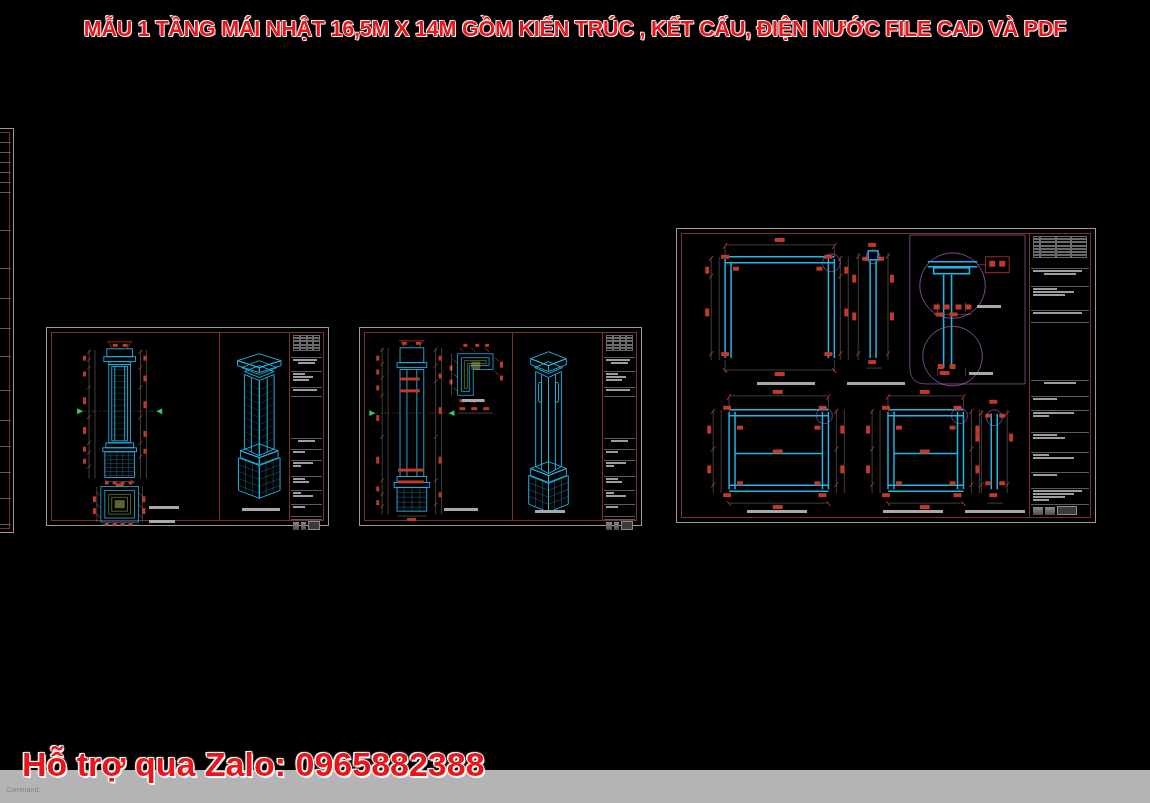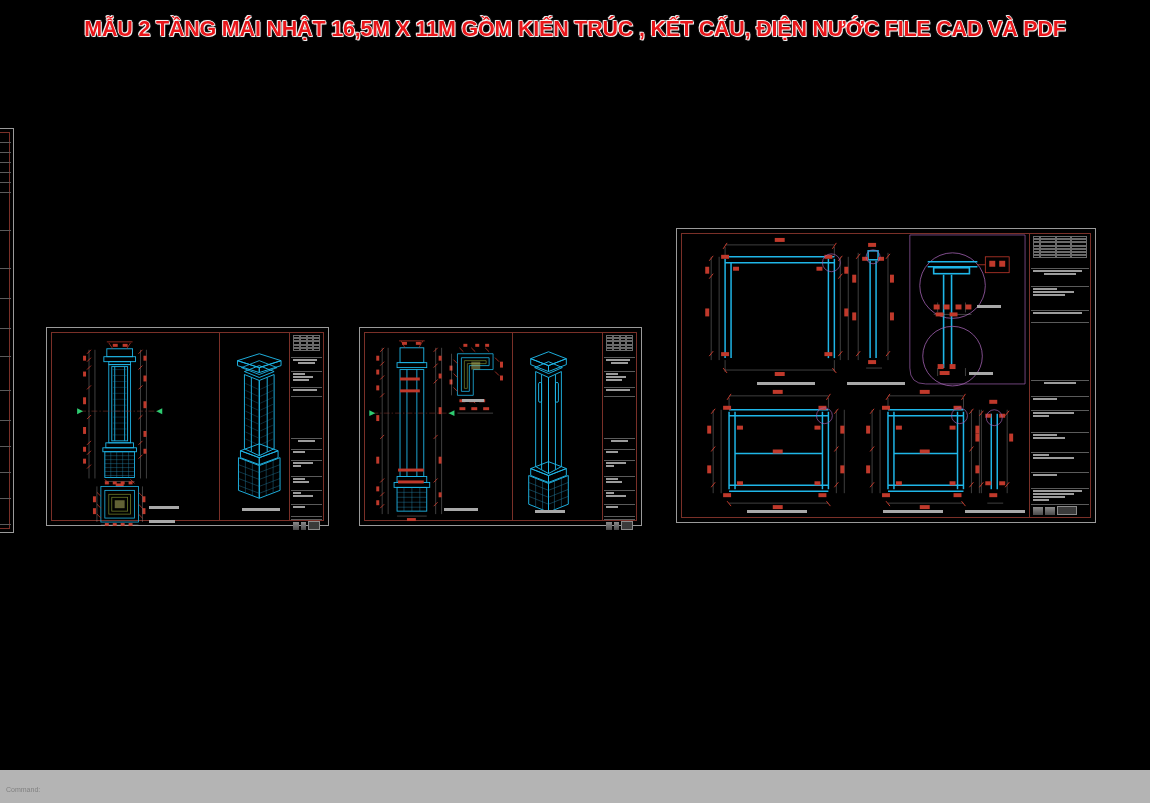--- a/index.html
+++ b/index.html
@@ -1064,19 +1064,20 @@
       <div class="tb-logorow">
         <div class="tb-logo"></div>
         <div class="tb-logo"></div>
         <div class="tb-stamp"></div>
       </div>
     </div>
   </div>
 
 
   <div class="title-banner">
-    <div class="title-text">MẪU 2 TẦNG MÁI NHẬT 16,5M X 11M GỒM KIẾN TRÚC , KẾT CẤU, ĐIỆN NƯỚC FILE CAD VÀ PDF</div>
+    <div class="title-text">MẪU 1 TẦNG MÁI NHẬT 16,5M X 14M GỒM KIẾN TRÚC , KẾT CẤU, ĐIỆN NƯỚC FILE CAD VÀ PDF</div>
   </div>
 
   <div class="bottom-band"></div>
   <div class="cmdline-ghost">Command:</div>
+  <div class="zalo-line">Hỗ trợ qua Zalo: 0965882388</div>
 
 </div>
 
 </body></html>

